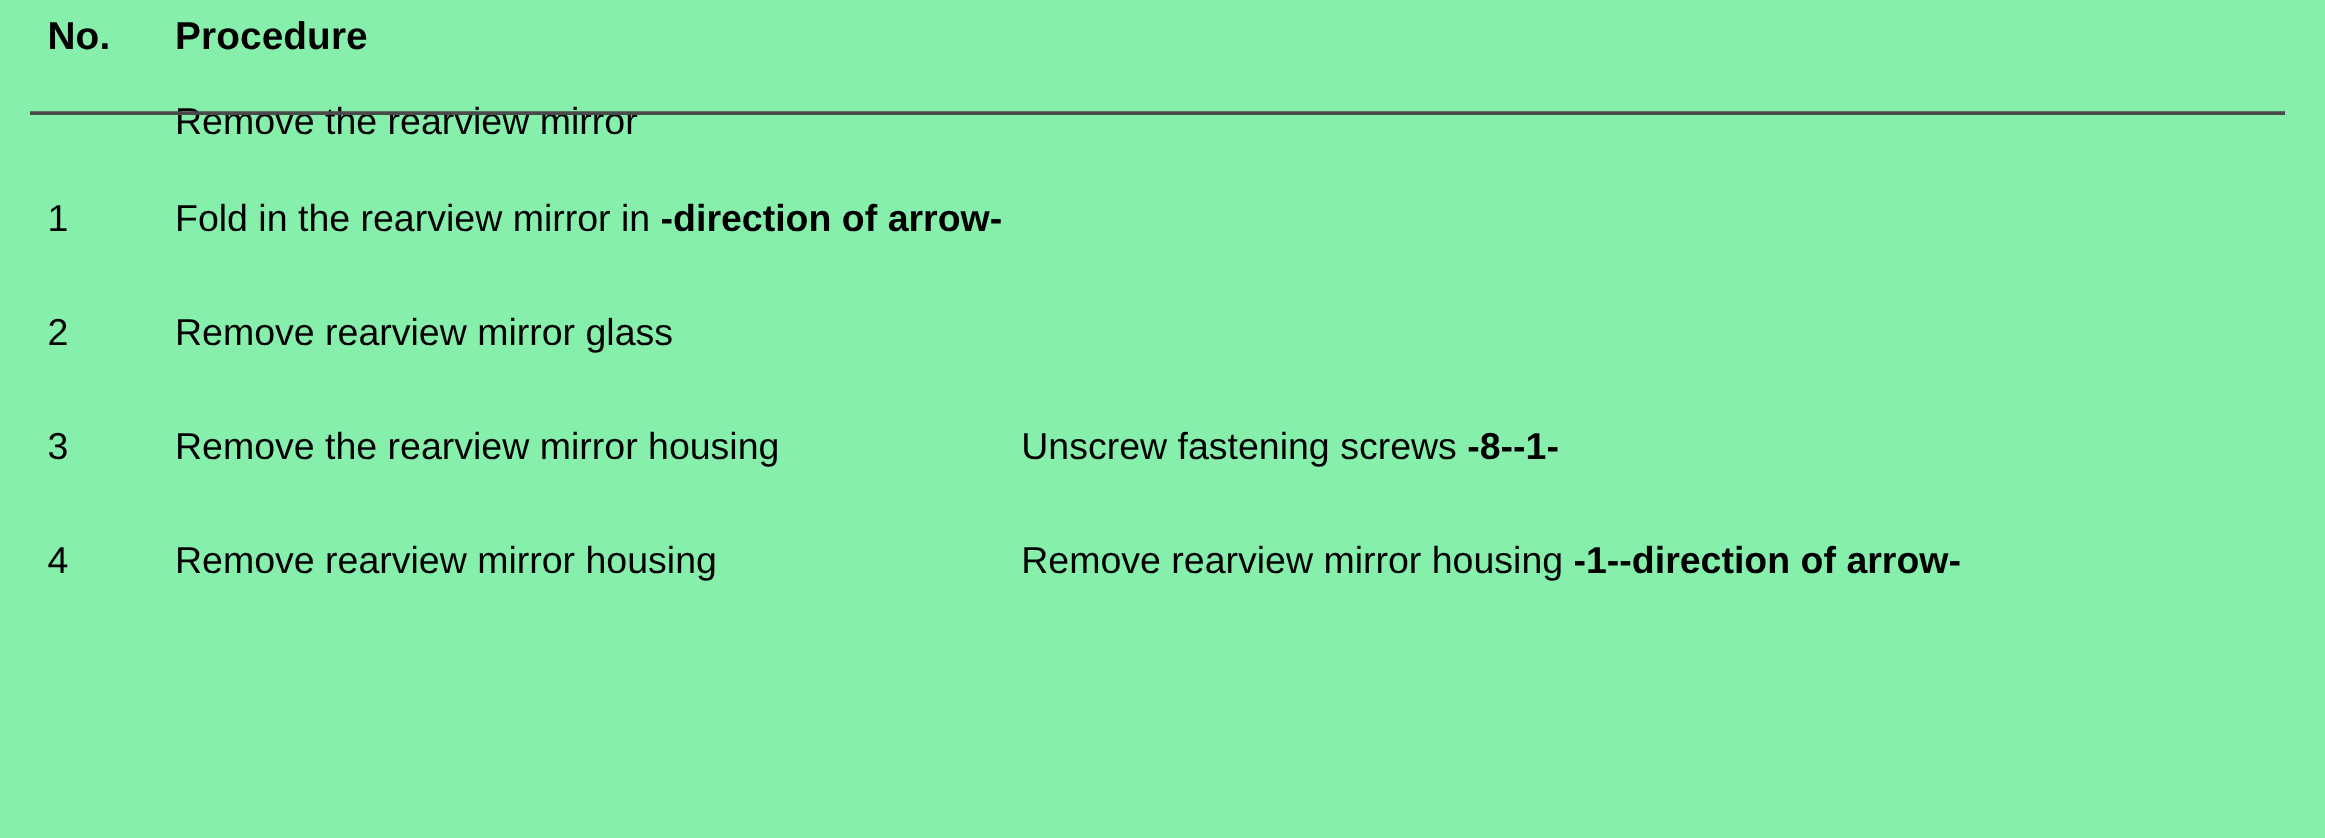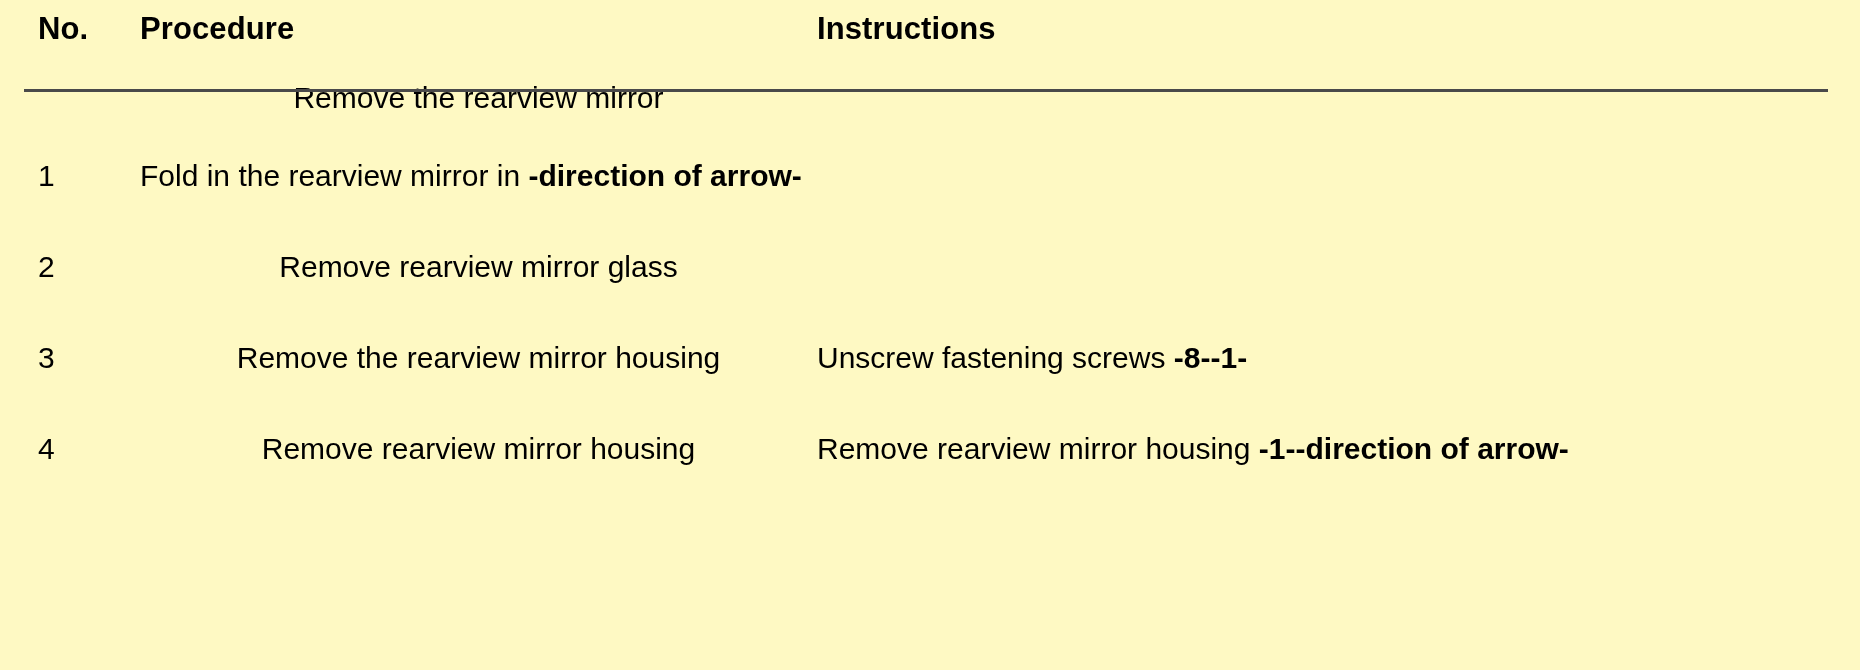--- a/index.html
+++ b/index.html
@@ -13,21 +13,21 @@
     height: 670px;
     font-family: "Liberation Sans", sans-serif;
     color: #000000;
     overflow: hidden;
   }
 
   .sheet {
     position: relative;
     width: 1860px;
     height: 670px;
-    background: #fef9c3;
+    background: #86efac;
     box-sizing: border-box;
   }
 
   
   .col-no     { width: 140px; padding-left: 38px; box-sizing: border-box; }
   .col-proc   { width: 677px; box-sizing: border-box; }
   .col-instr  { width: 1005px; box-sizing: border-box; padding-right: 30px; }
 
   
   .table-header {
@@ -75,36 +75,34 @@
   }
   .row.data-row.tall {
     height: 120px;
   }
 
   .cell-no {
     font-size: 30px;
   }
   .cell-proc {
     white-space: nowrap;
-    text-align: center;
   }
   .marker {
     font-weight: bold;
     margin-top: 36px;
   }
 </style>
 </head>
 <body>
 
 <div class="sheet">
 
   <div class="table-header">
     <div class="col-no">No.</div>
     <div class="col-proc">Procedure</div>
-    <div class="col-instr">Instructions</div>
   </div>
 
   <div class="header-rule"></div>
 
   <div class="table-body">
 
     <div class="row section-row">
       <div class="col-no cell-no"></div>
       <div class="col-proc cell-proc">Remove the rearview mirror</div>
       <div class="col-instr cell-instr"></div>

